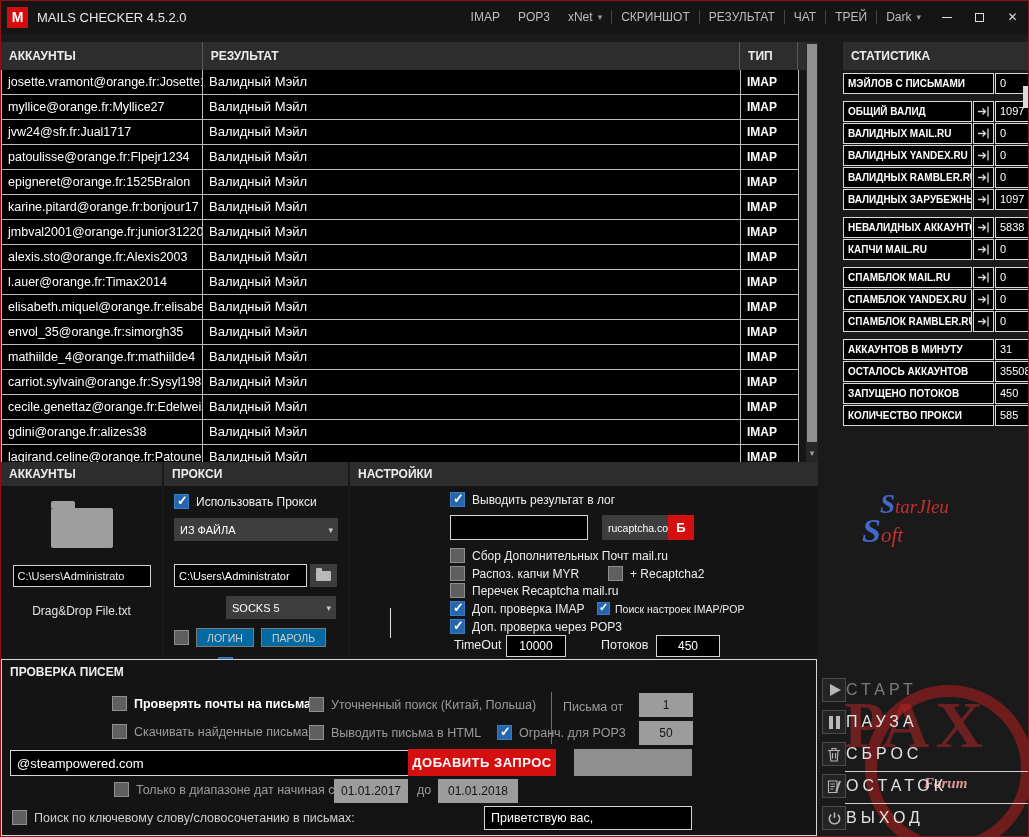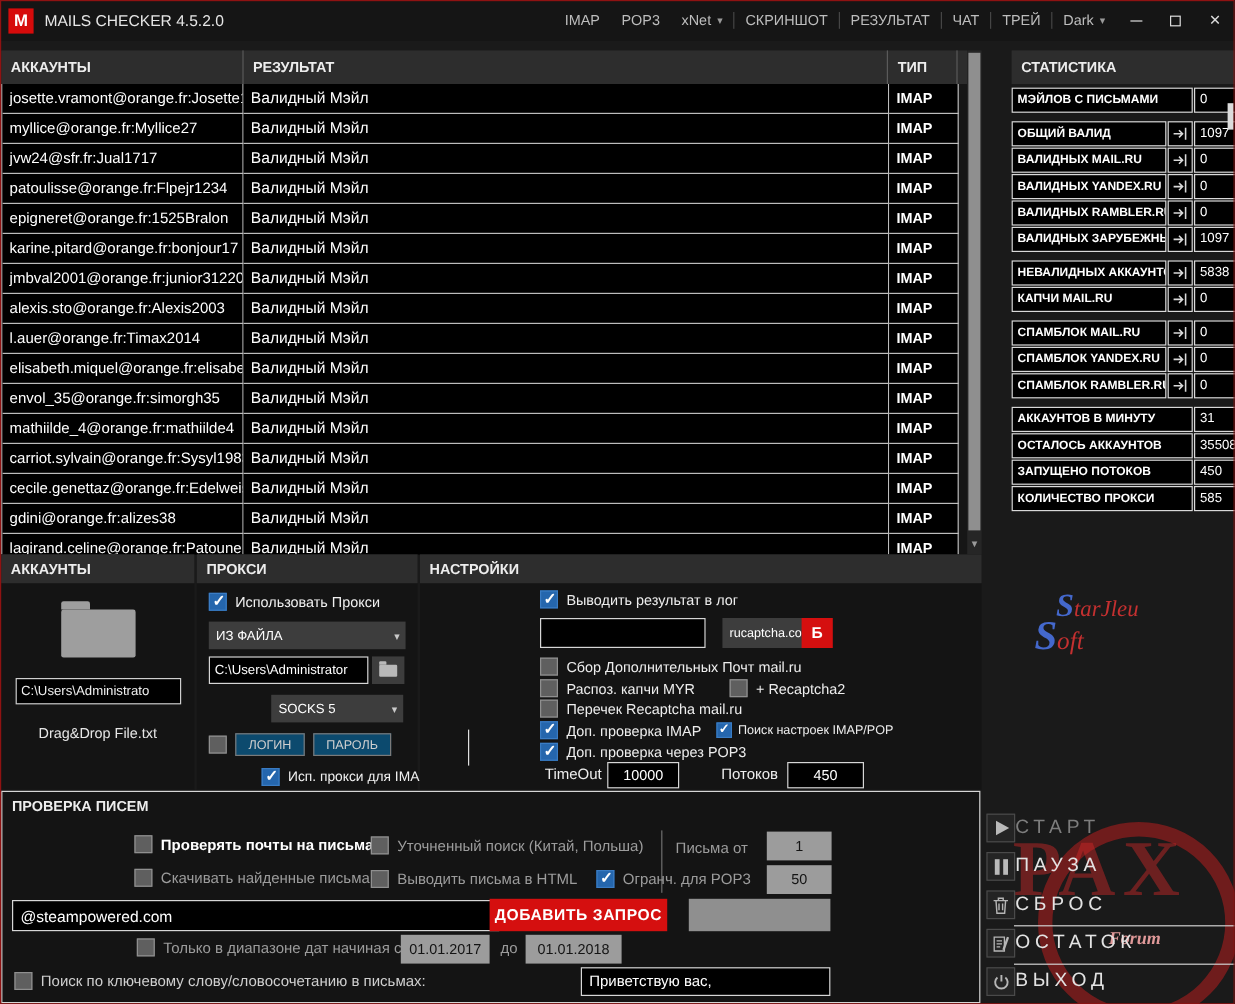--- a/index.html
+++ b/index.html
@@ -71,28 +71,28 @@
   .sel{box-sizing:border-box;background:#3d3d3d;color:#fff;font-size:11px;display:flex;align-items:center;padding:0 16px 0 6px;position:relative;}
   .sel::after{content:"▾";color:#c9c9c9;font-size:9px;position:absolute;right:5px;top:50%;transform:translateY(-50%);}
 
   .binput{box-sizing:border-box;background:#000;border:1px solid #d6d6d6;color:#fff;font-size:12px;font-family:"Liberation Sans",sans-serif;padding:0 4px;}
   .ginput{box-sizing:border-box;background:#9c9c9c;color:#141414;font-size:12px;text-align:center;border:none;font-family:"Liberation Sans",sans-serif;}
 
   .proxy .pbody{padding:8px 10px;box-sizing:border-box;}
   .proxy .lbl{color:#f0f0f0;font-size:12px;white-space:nowrap;}
   .proxy .lbl.sm{font-size:11.5px;}
   .proxy-sel1{margin-top:9px;width:164px;height:23px;}
-  .proxy-pathrow{margin-top:6px;display:flex;gap:3px;align-items:center;}
+  .proxy-pathrow{margin-top:23px;display:flex;gap:3px;align-items:center;}
   .proxy-path{width:133px;height:23px;}
   .folder-btn{width:27px;height:23px;background:#3d3d3d;display:flex;align-items:center;justify-content:center;flex:none;}
   .folder-mini{width:15px;height:10px;background:#b9b9b9;position:relative;border-radius:1px;}
   .folder-mini::before{content:"";position:absolute;top:-3px;left:0;width:6px;height:3px;background:#b9b9b9;border-radius:1px 1px 0 0;}
   .proxy-sel2{margin-top:9px;margin-left:52px;width:110px;height:23px;}
   .proxy-authrow{margin-top:9px;display:flex;align-items:center;gap:7px;}
-  .pbtn{height:19px;background:#0c4a6e;border:1px solid #7a7a7a;color:#cfcfcf;font-size:10.5px;display:flex;align-items:center;justify-content:center;padding:0 10px;box-sizing:border-box;white-space:nowrap;}
+  .pbtn{height:19px;background:#0369a1;border:1px solid #7a7a7a;color:#cfcfcf;font-size:10.5px;display:flex;align-items:center;justify-content:center;padding:0 10px;box-sizing:border-box;white-space:nowrap;}
   .proxy-last{margin-top:10px;padding-left:44px;}
 
   .settings .abs{position:absolute;}
   .settings .lbl{color:#ededed;font-size:12px;white-space:nowrap;}
   .settings .lbl.sm{font-size:10.5px;}
   .s-b-btn{background:#d50f0f;color:#fff;font-weight:bold;font-size:13px;display:flex;align-items:center;justify-content:center;}
   .s-divider{position:absolute;left:40px;top:122px;width:1px;height:30px;background:#e0e0e0;}
 
   
   .letters{position:absolute;left:1px;top:659px;width:816px;height:177px;box-sizing:border-box;border:1px solid #d6d6d6;background:#141414;}

